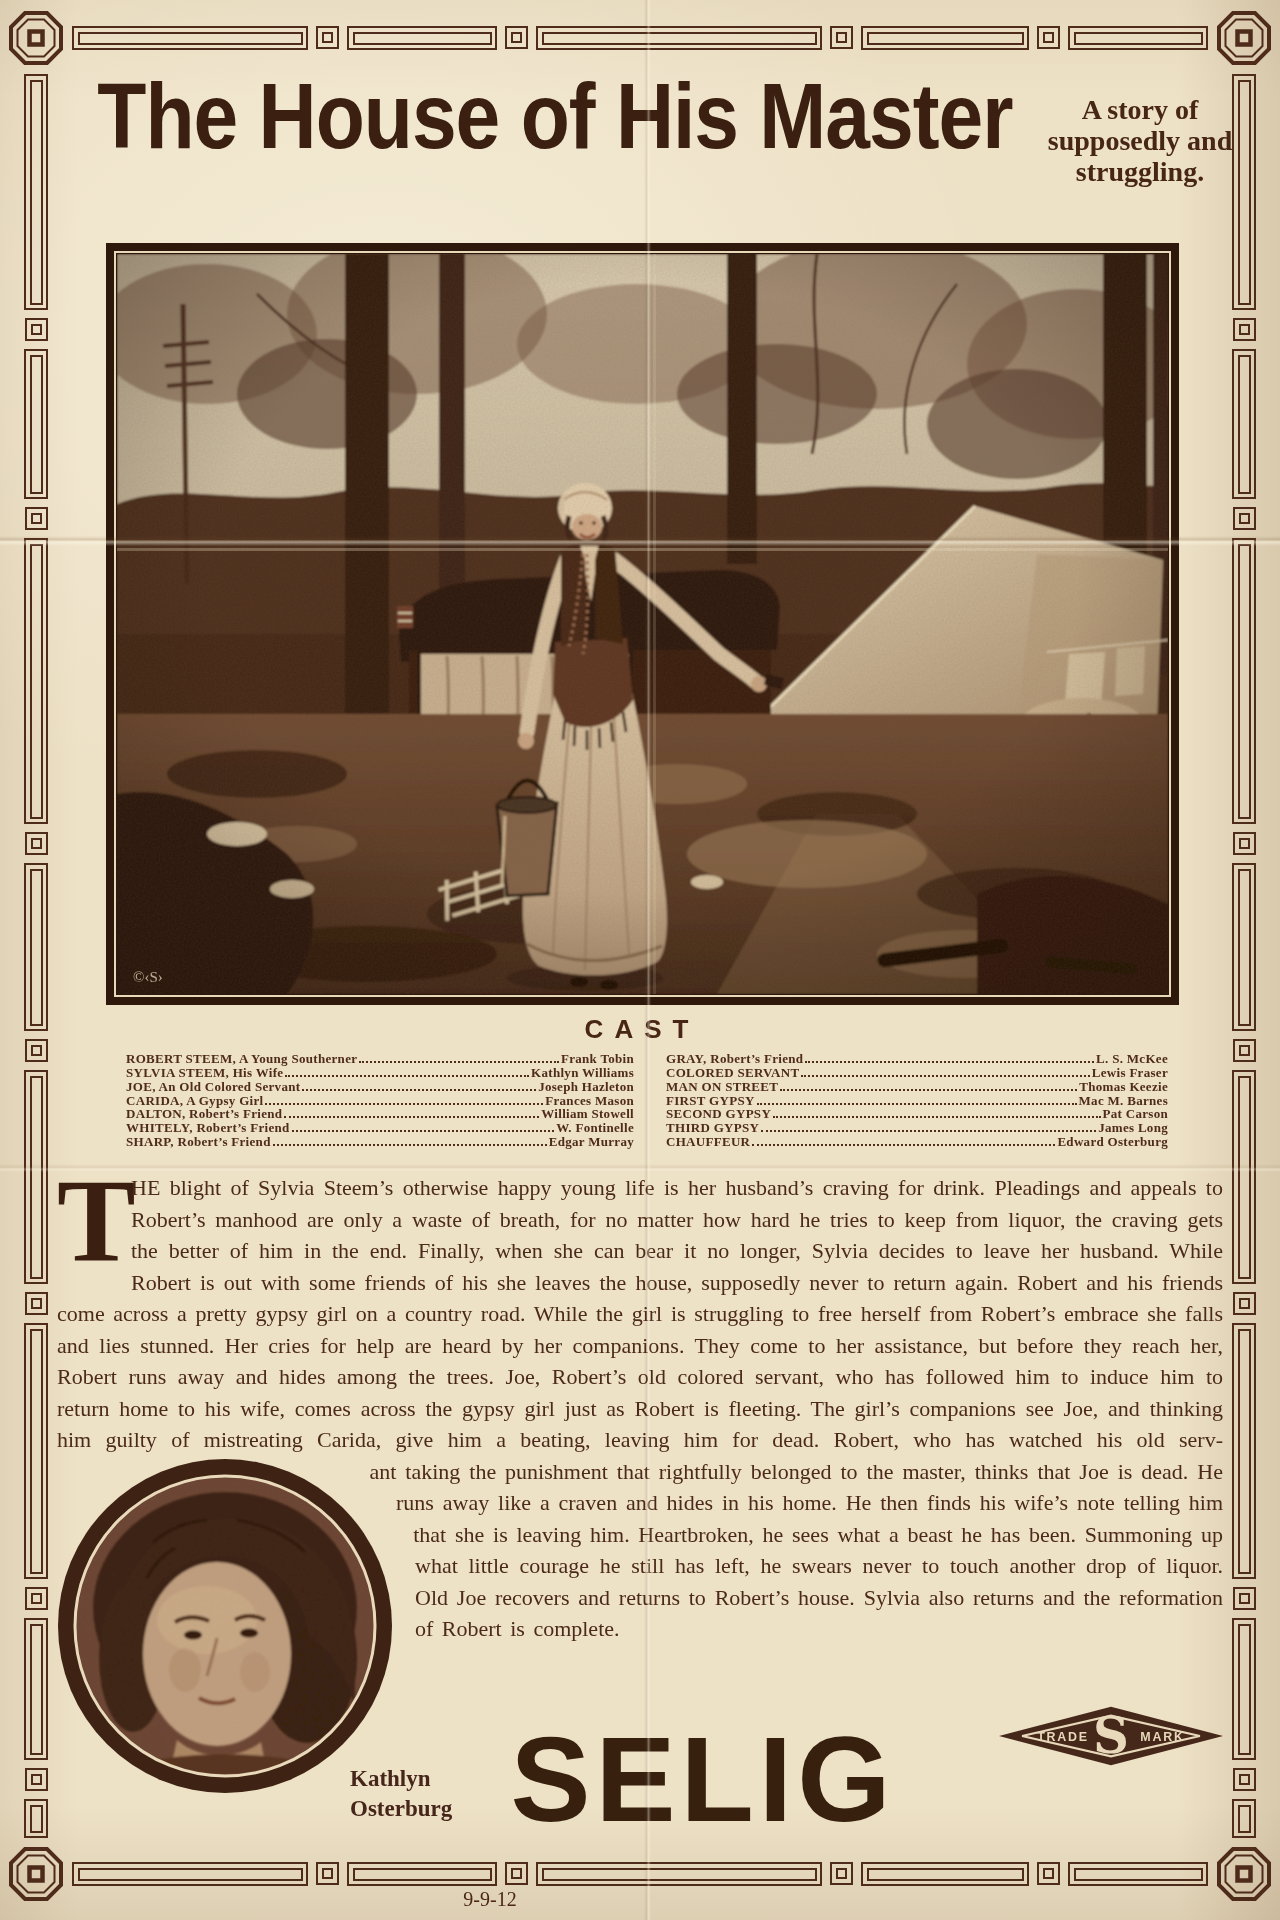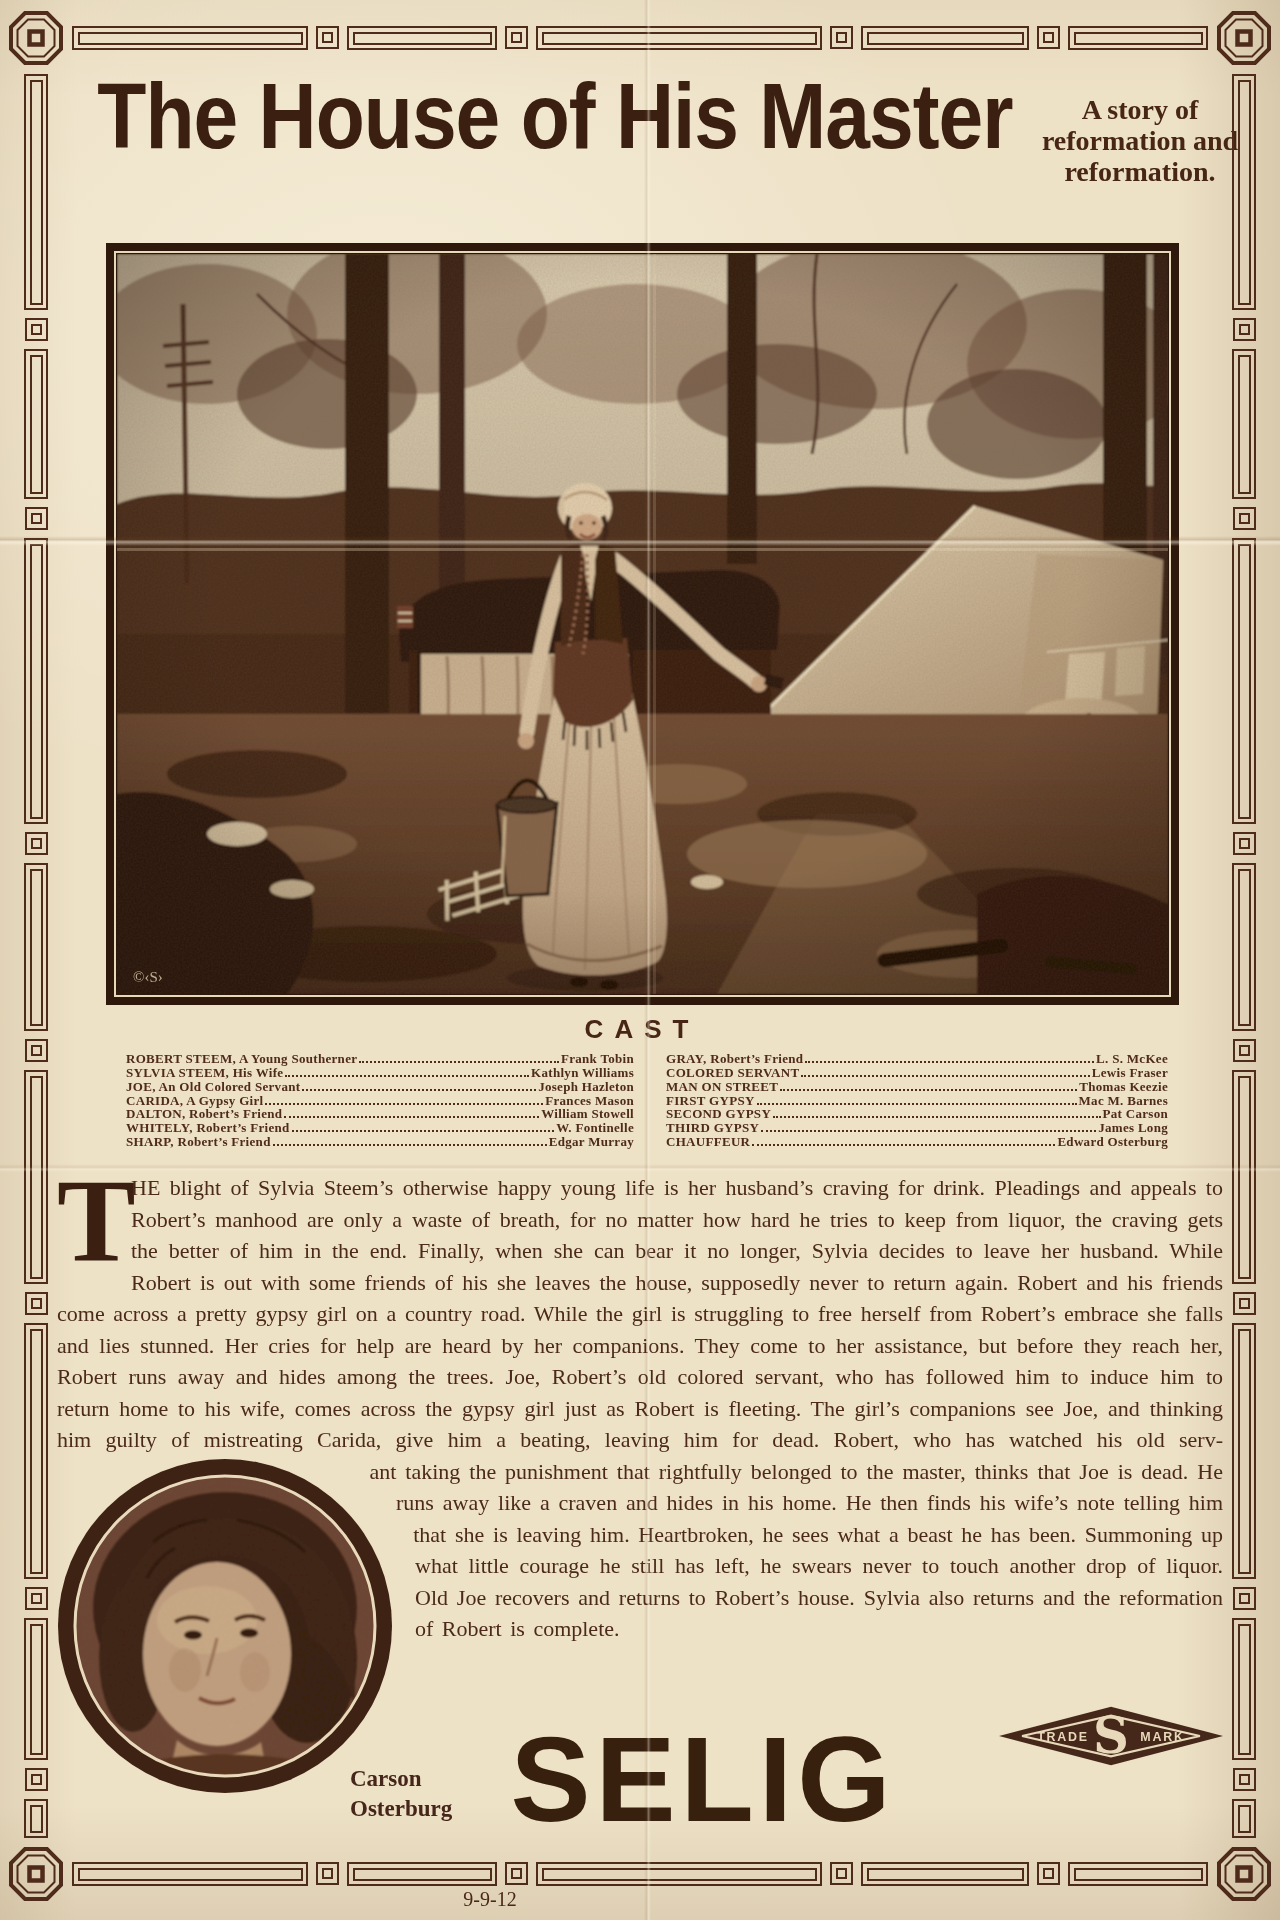--- a/index.html
+++ b/index.html
@@ -186,22 +186,22 @@
       <div class="bseg" style="height: 256px;"></div>
       <div class="bknob"></div>
       <div class="bseg" style="height: 142px;"></div>
       <div class="bknob"></div>
       <div class="bseg fill"></div>
     </div>
 
   <div class="title"><span>The House of His Master</span></div>
   <div class="tagline">
     <div>A story of</div>
-    <div>reformation and</div>
-    <div>reformation.</div>
+    <div>supposedly and</div>
+    <div>struggling.</div>
   </div>
 
   <div class="photo">
     <div class="photo-line"></div>
     <div class="photo-canvas">
       <svg viewBox="0 0 1051 740" preserveAspectRatio="none">
         <defs>
           <linearGradient id="skyg" x1="0" y1="0" x2="0" y2="1">
               <stop offset="0" stop-color="#d8cbb0"></stop>
               <stop offset="1" stop-color="#c6b89d"></stop>
@@ -502,21 +502,21 @@
             <rect x="0" y="0" width="336" height="336" filter="url(#pgrain)" opacity=".55"></rect>
           </g>
           <circle cx="168" cy="168" r="150" fill="none" stroke="#e9dabb" stroke-width="3"></circle>
         </svg>
       </div>
       <span>ant taking the punishment that rightfully belonged to the master, thinks that Joe is dead.  He runs away like a craven and hides in his home.  He then finds his wife’s note telling him that she is leaving him.  Heartbroken, he sees what a beast he has been.  Summoning up what little courage he still has left, he swears never to touch another drop of liquor.  Old Joe recovers and returns to Robert’s house.  Sylvia also returns and the reformation of Robert is complete.</span>
     </div>
   </div>
 
   <div class="portrait-caption">
-    <div>Carson</div>
+    <div>Kathlyn</div>
     <div>Osterburg</div>
   </div>
   <div class="selig">SELIG</div>
   <div class="trademark">
     <svg viewBox="0 0 260 72">
       <polygon points="4,36 130,3 256,36 130,69" fill="#46281a"></polygon>
       <polygon points="30,36 130,13 230,36 130,59" fill="none" stroke="#e8d9ba" stroke-width="2.5"></polygon>
       <text x="76" y="42" text-anchor="middle" font-family="Liberation Sans, sans-serif" font-size="14" font-weight="bold" letter-spacing="2" fill="#e8d9ba">TRADE</text>
       <text x="188" y="42" text-anchor="middle" font-family="Liberation Sans, sans-serif" font-size="14" font-weight="bold" letter-spacing="2" fill="#e8d9ba">MARK</text>
       <text x="130" y="55" text-anchor="middle" font-family="DejaVu Serif, serif" font-size="56" font-weight="bold" fill="#e8d9ba">S</text>

